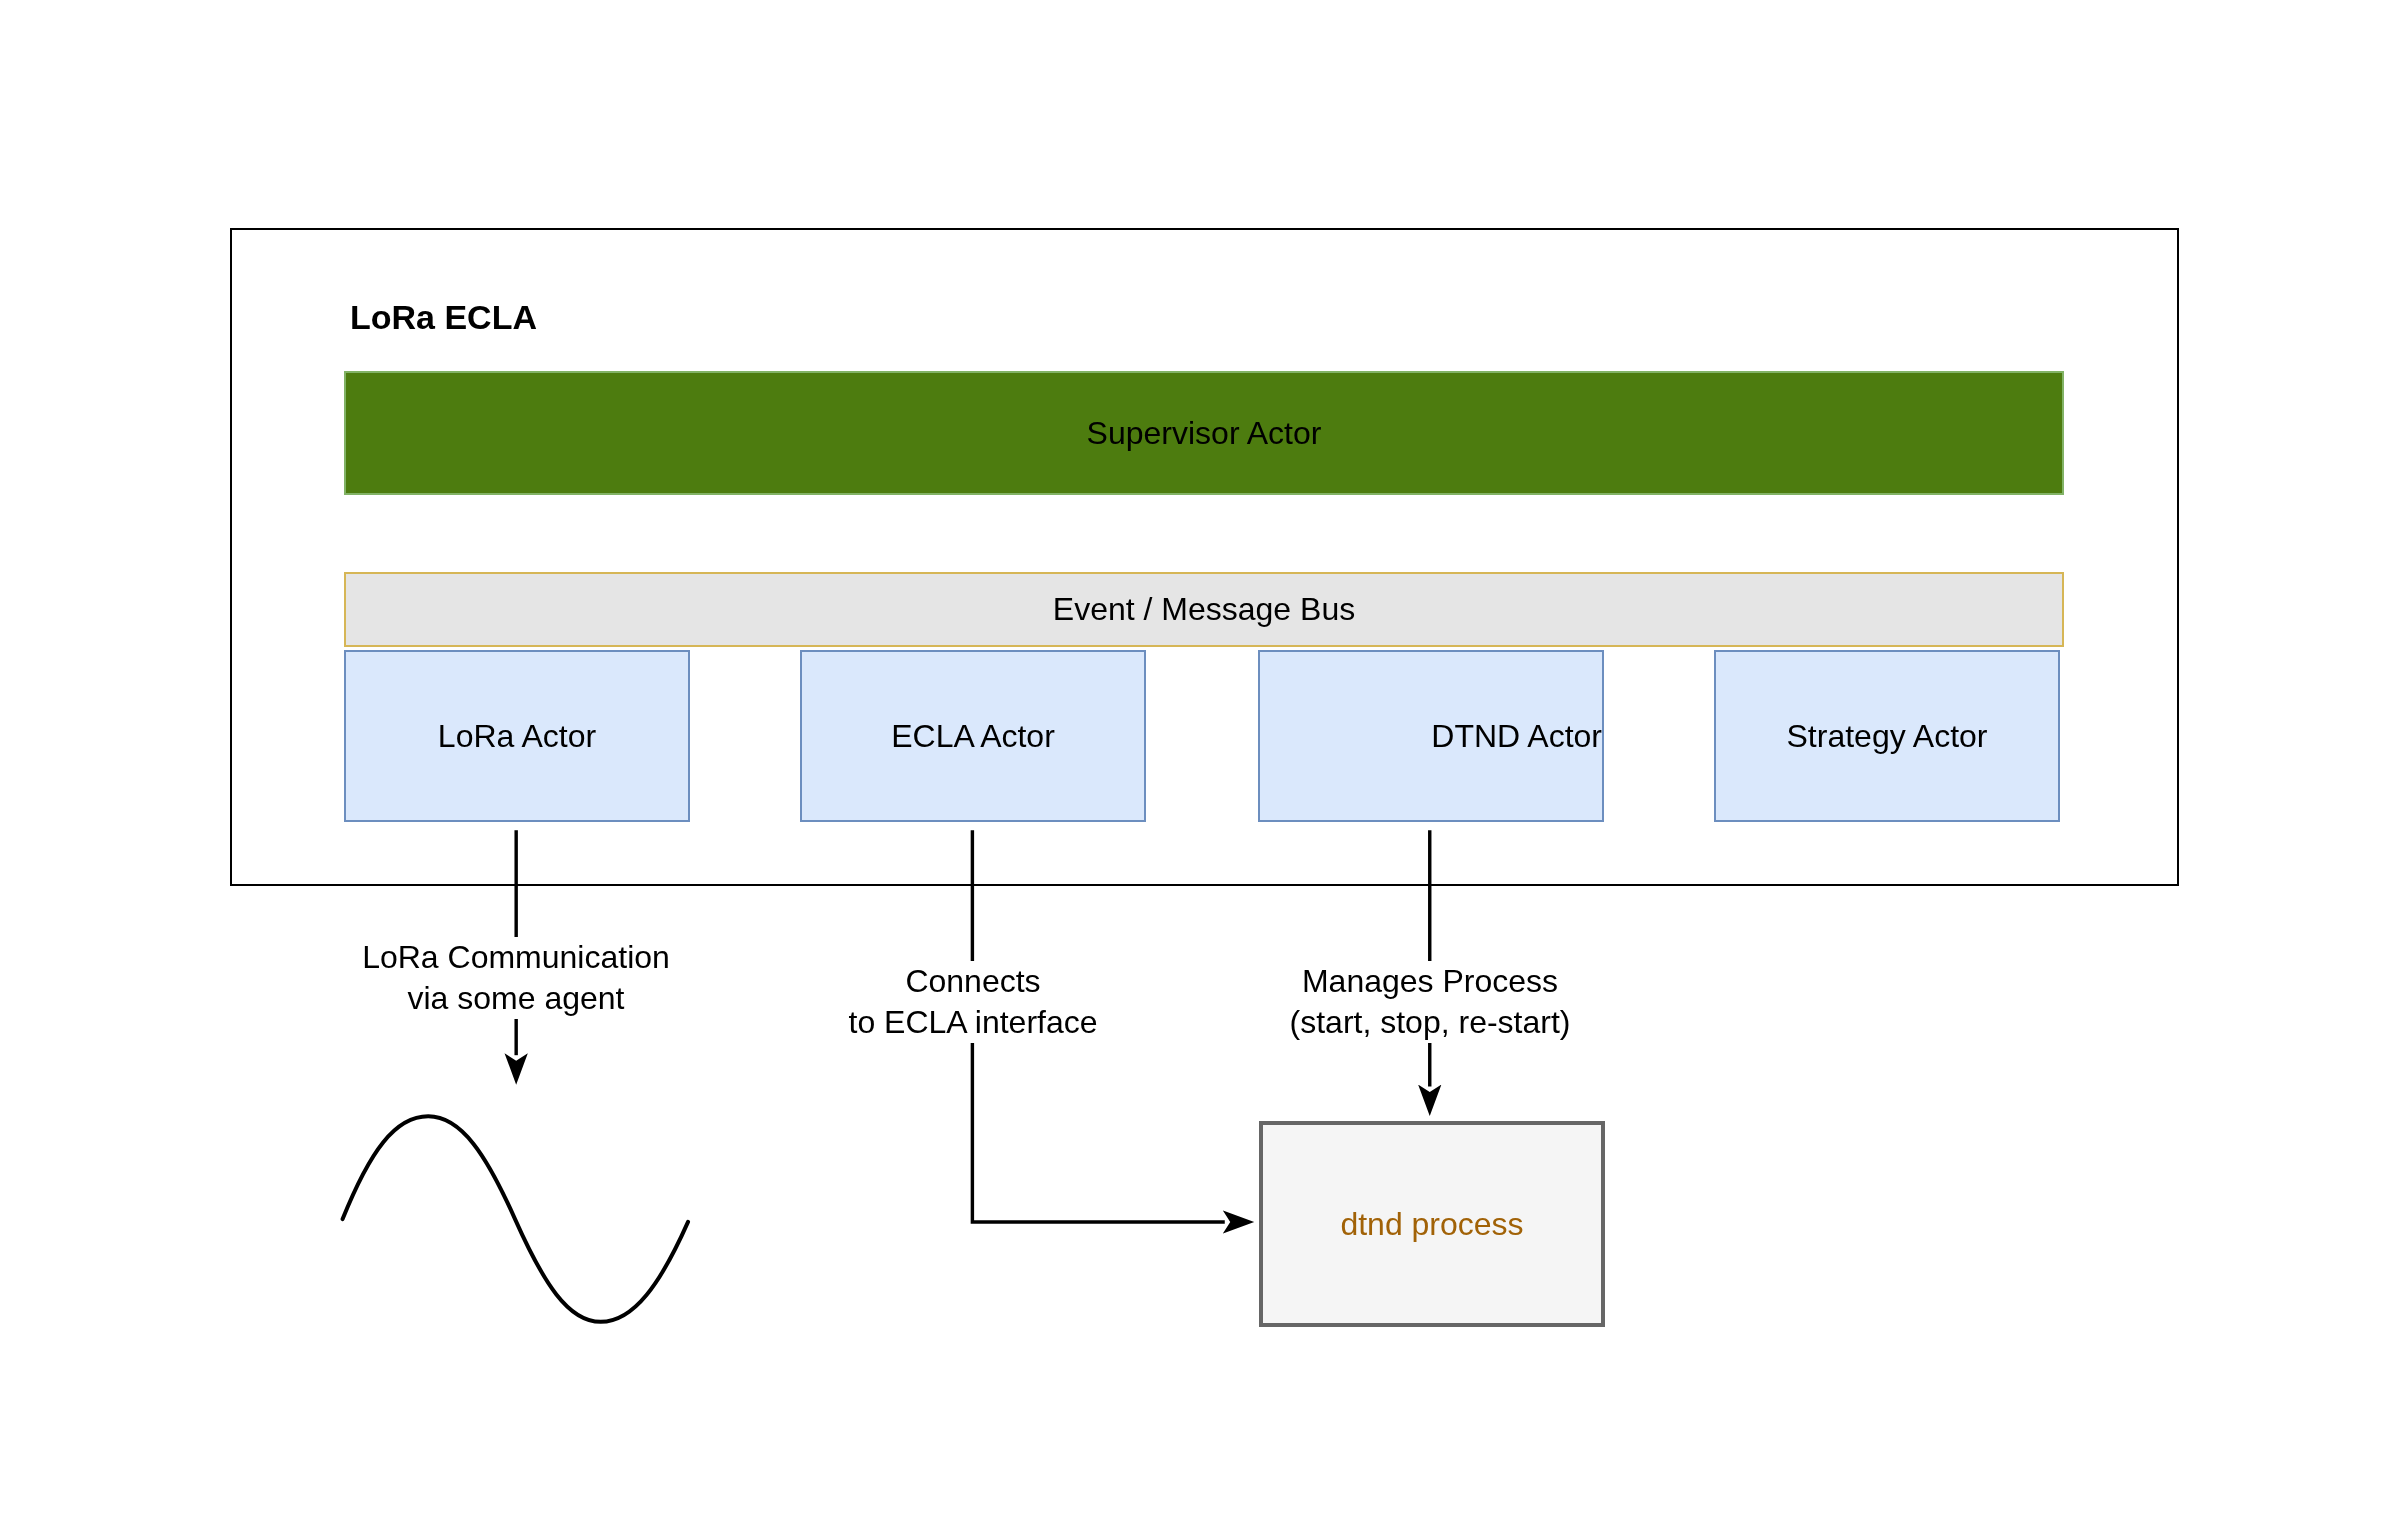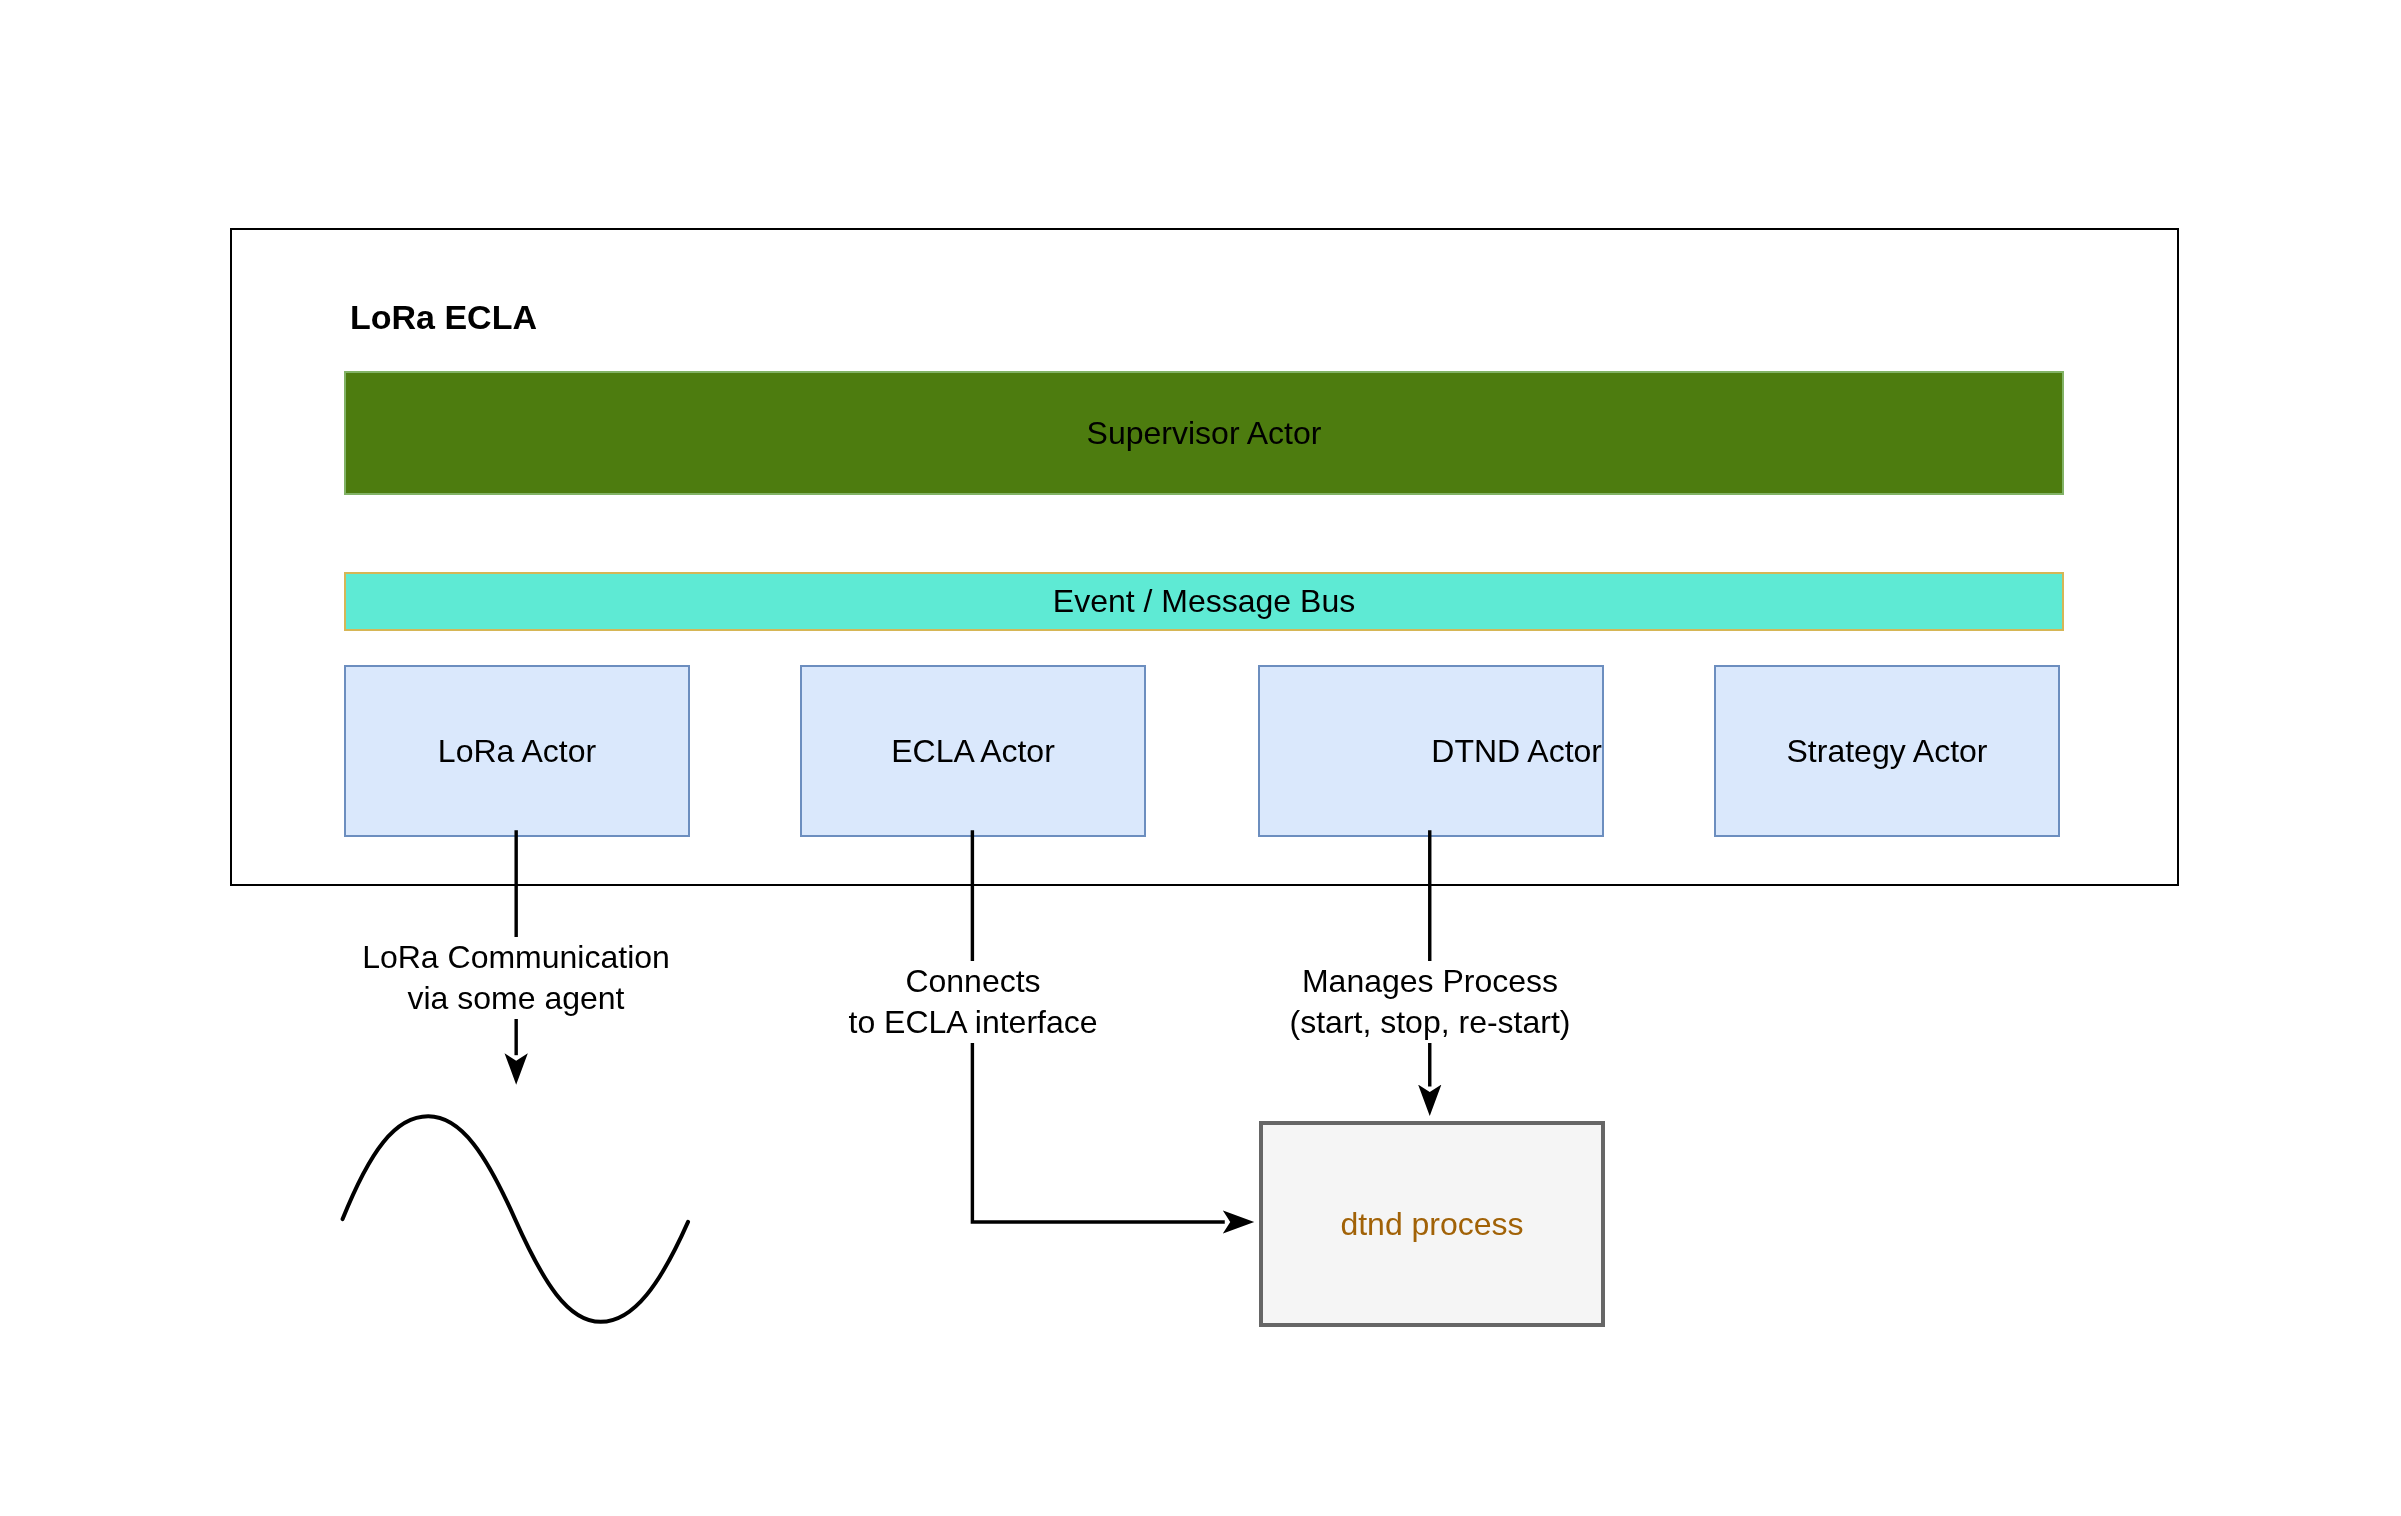--- a/index.html
+++ b/index.html
@@ -35,25 +35,25 @@
     display: flex; align-items: center; justify-content: center;
     text-align: center;
     font-size: 32px;
     white-space: nowrap;
   }
   .supervisor {
     left: 344px; top: 371px; width: 1720px; height: 124px;
     background: #4d7c0f; border: 2.9px solid #82b366;
   }
   .bus {
-    left: 344px; top: 572px; width: 1720px; height: 59px;
-    background: #5eead4; border: 2.9px solid #d6b656;
+    left: 344px; top: 572px; width: 1720px; height: 75px;
+    background: #e5e5e5; border: 2.9px solid #d6b656;
   }
   .actor {
-    top: 665px; width: 346px; height: 172px;
+    top: 650px; width: 346px; height: 172px;
     background: #dae8fc; border: 2.9px solid #6c8ebf;
   }
   .actor-lora     { left: 344px;  }
   .actor-ecla     { left: 800px; }
   .actor-dtnd     { left: 1258px; justify-content: flex-end; }
   .actor-strategy { left: 1714px; }
 
   .process-box {
     left: 1259px; top: 1121px; width: 346px; height: 206px;
     background: #f5f5f5; border: 4px solid #666666;

